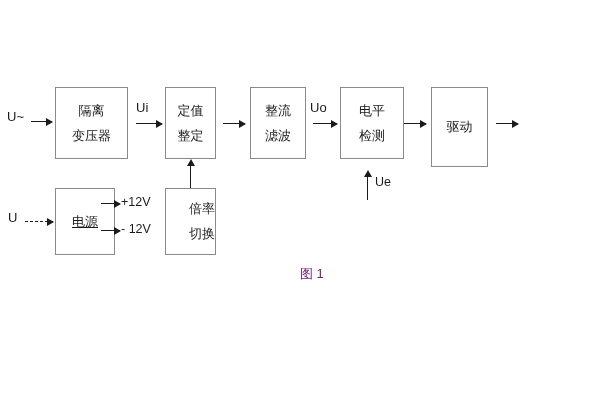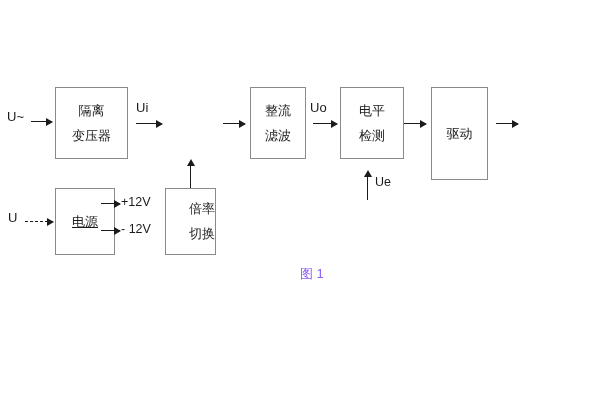--- a/index.html
+++ b/index.html
@@ -83,60 +83,64 @@
     left: -3.5px;
     width: 0;
     height: 0;
     border-bottom: 7px solid #1b1b1b;
     border-left: 4px solid transparent;
     border-right: 4px solid transparent;
   }
 
   .caption {
     position: absolute;
-    color: #8b5cf6;
+    color: #701a75;
     font-size: 13px;
     white-space: nowrap;
   }
 </style>
 </head>
 <body>
 
 <div id="canvas">
 
   <span class="sig" style="left:7px; top:110px;">U~</span>
   <div class="harrow" style="left:31px; top:121px; width:21px;"></div>
 
   <div class="block" style="left:55px; top:87px; width:73px; height:72px;">
     <span class="ln">隔离</span>
     <span class="ln">变压器</span>
   </div>
 
   <span class="sig" style="left:136px; top:101px;">Ui</span>
   <div class="harrow" style="left:136px; top:123px; width:26px;"></div>
 
+  <div class="block" style="left:165px; top:87px; width:51px; height:72px;">
+    <span class="ln">定值</span>
+    <span class="ln">整定</span>
+  </div>
 
   <div class="harrow" style="left:223px; top:123px; width:22px;"></div>
 
   <div class="block" style="left:250px; top:87px; width:56px; height:72px;">
     <span class="ln">整流</span>
     <span class="ln">滤波</span>
   </div>
 
   <span class="sig" style="left:310px; top:101px;">Uo</span>
   <div class="harrow" style="left:313px; top:123px; width:24px;"></div>
 
   <div class="block" style="left:340px; top:87px; width:64px; height:72px;">
     <span class="ln">电平</span>
     <span class="ln">检测</span>
   </div>
 
   <div class="harrow" style="left:404px; top:123px; width:22px;"></div>
 
-  <div class="block single" style="left:431px; top:87px; width:57px; height:93px;">
+  <div class="block single" style="left:431px; top:87px; width:57px; height:80px;">
     <span class="ln">驱动</span>
   </div>
 
   <div class="harrow" style="left:496px; top:123px; width:22px;"></div>
 
 
   <span class="sig" style="left:8px; top:211px;">U</span>
   <div class="harrow dashed" style="left:25px; top:221px; width:28px;"></div>
 
   <div class="block single" style="left:55px; top:188px; width:60px; height:67px;text-decoration:underline;">

